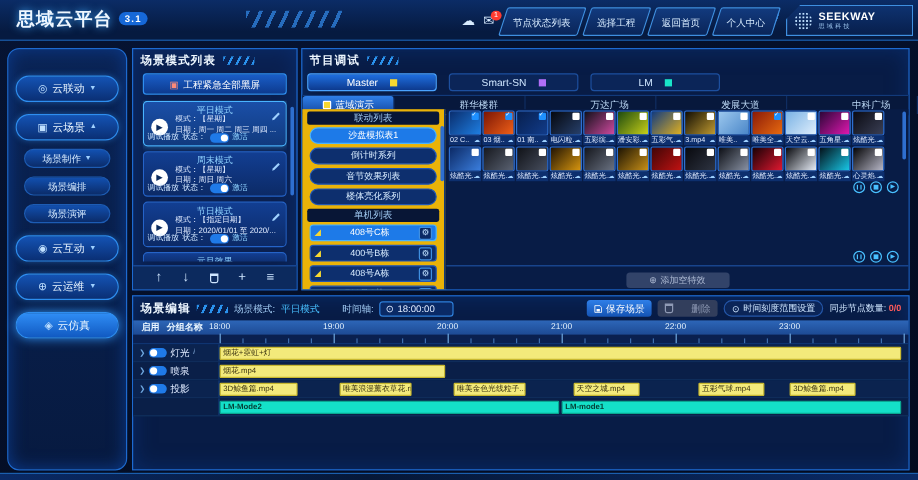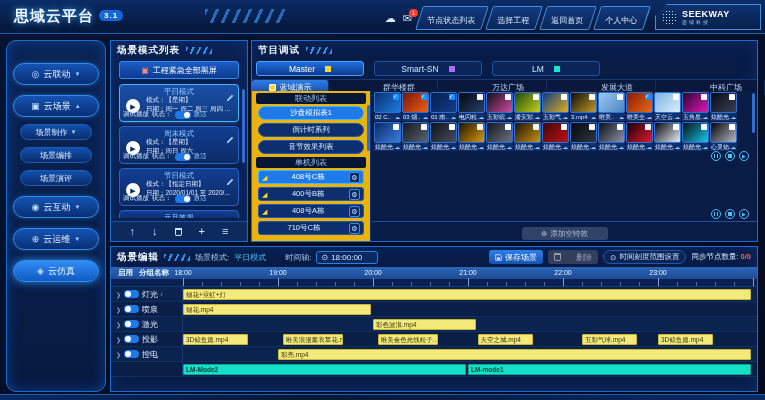--- a/index.html
+++ b/index.html
@@ -360,20 +360,21 @@
         <span class="swap">⇄</span>
         <span class="btn-scene">场景</span>
       </div>
     </div>
     <div class="prog-body">
       <div class="left-list" id="left-list">
           <div class="lhead">联动列表</div>
           <div class="litem sel">沙盘模拟表1</div>
           <div class="litem">倒计时系列</div>
           <div class="litem">音节效果列表</div>
+          <div class="litem">楼体亮化系列</div>
           <div class="lhead">单机列表</div>
           <div class="mitem sel">
             <span class="msig">◢</span>
             <span class="mlabel">408号C栋</span>
             <span class="mtool">⚙</span>
           </div>
           <div class="mitem">
             <span class="msig">◢</span>
             <span class="mlabel">400号B栋</span>
             <span class="mtool">⚙</span>
@@ -668,46 +669,30 @@
             <span class="chev">❯</span>
             <span class="rtgl"></span>
             <span class="rname">喷泉</span>
           </div>
           <div class="bar" style="left: 72px; width: 188px;">烟花.mp4</div>
         </div>
         <div class="trk">
           <div class="trk-left">
             <span class="chev">❯</span>
             <span class="rtgl"></span>
-            <span class="rname">激光</span>
-          </div>
-          <div class="bar" style="left: 262px; width: 102.5px;">彩色波浪.mp4</div>
-        </div>
-        <div class="trk">
-          <div class="trk-left">
-            <span class="chev">❯</span>
-            <span class="rtgl"></span>
             <span class="rname">投影</span>
           </div>
           <div class="bar" style="left: 72px; width: 64.5px;">3D鲸鱼篇.mp4</div>
           <div class="bar" style="left: 171.75px; width: 59.75px;">唯美浪漫薰衣草花.mp4</div>
           <div class="bar" style="left: 266.75px; width: 59.75px;">唯美金色光线粒子...</div>
           <div class="bar" style="left: 366.5px; width: 55px;">天空之城.mp4</div>
           <div class="bar" style="left: 471px; width: 55px;">五彩气球.mp4</div>
           <div class="bar" style="left: 547px; width: 55px;">3D鲸鱼篇.mp4</div>
         </div>
         <div class="trk">
-          <div class="trk-left">
-            <span class="chev">❯</span>
-            <span class="rtgl"></span>
-            <span class="rname">控电</span>
-          </div>
-          <div class="bar" style="left: 167px; width: 473px;">彩亮.mp4</div>
-        </div>
-        <div class="trk">
           <div class="trk-left"></div>
           <div class="bar cyan" style="left: 72px; width: 283px;">LM-Mode2</div>
           <div class="bar cyan" style="left: 357px; width: 283px;">LM-mode1</div>
         </div>
       </div>
   </div>
 
   <div class="bottom-strip"></div>
 </div>
 

